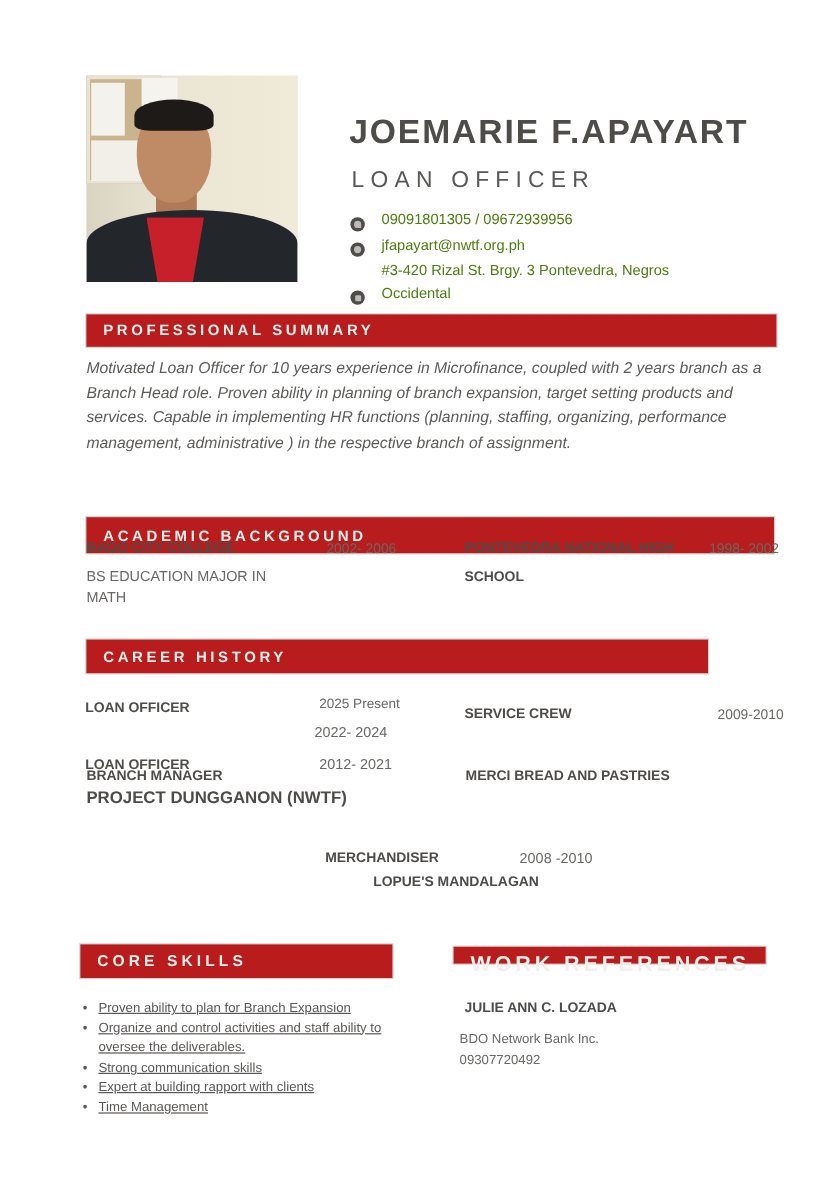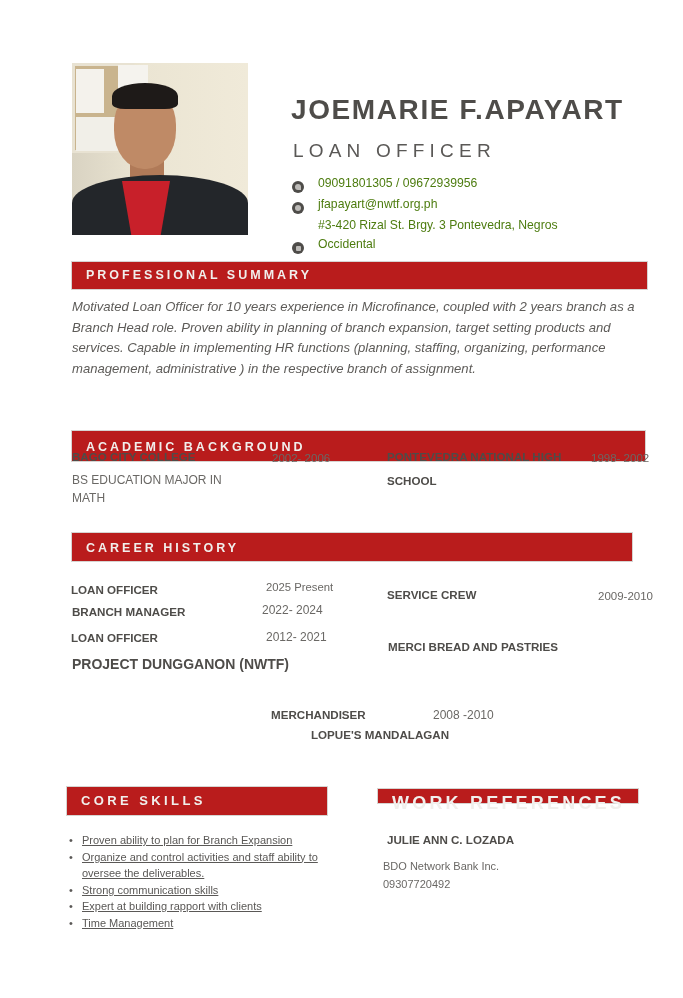--- a/index.html
+++ b/index.html
@@ -98,25 +98,25 @@
 
 <div class="bold-lbl" style="left:72px; top:450px;">BAGO CITY COLLEGE</div>
 <div class="reg-lbl" style="left:272px; top:452px; font-size:11.5px;">2002- 2006</div>
 <div class="reg-lbl" style="left:72px; top:473px;">BS EDUCATION MAJOR IN</div>
 <div class="reg-lbl" style="left:72px; top:491px;">MATH</div>
 
 <div class="bold-lbl" style="left:387px; top:450px;">PONTEVEDRA NATIONAL HIGH</div>
 <div class="bold-lbl" style="left:387px; top:474px;">SCHOOL</div>
 <div class="reg-lbl" style="left:591px; top:452px; font-size:11.5px;">1998- 2002</div>
 
-<div class="section-bar" style="left:72px; top:533px; width:560px; height:28px; line-height:30px;">CAREER HISTORY</div>
+<div class="section-bar" style="left:72px; top:533px; width:518px; height:28px; line-height:30px;">CAREER HISTORY</div>
 
 <div class="bold-lbl" style="left:71px; top:583px;">LOAN OFFICER</div>
 <div class="reg-lbl" style="left:266px; top:581px; font-size:11.3px;">2025 Present</div>
-<div class="bold-lbl" style="left:72px; top:605px;text-align:center;">BRANCH MANAGER</div>
+<div class="bold-lbl" style="left:72px; top:640px;text-align:center;">BRANCH MANAGER</div>
 <div class="reg-lbl" style="left:262px; top:603px;">2022- 2024</div>
 <div class="bold-lbl" style="left:71px; top:631px;">LOAN OFFICER</div>
 <div class="reg-lbl" style="left:266px; top:630px;">2012-  2021</div>
 <div class="bold-lbl" style="left:72px; top:656px; font-size:14px;">PROJECT DUNGGANON (NWTF)</div>
 
 <div class="bold-lbl" style="left:387px; top:588px;">SERVICE CREW</div>
 <div class="reg-lbl" style="left:598px; top:590px; font-size:11.5px;">2009-2010</div>
 <div class="bold-lbl" style="left:388px; top:614px;margin-top:26px;">MERCI BREAD AND PASTRIES</div>
 
 <div class="bold-lbl" style="left:271px; top:708px;">MERCHANDISER</div>

